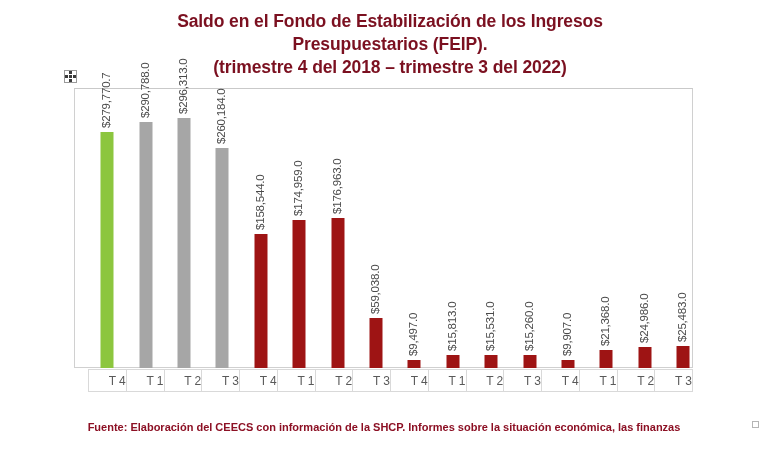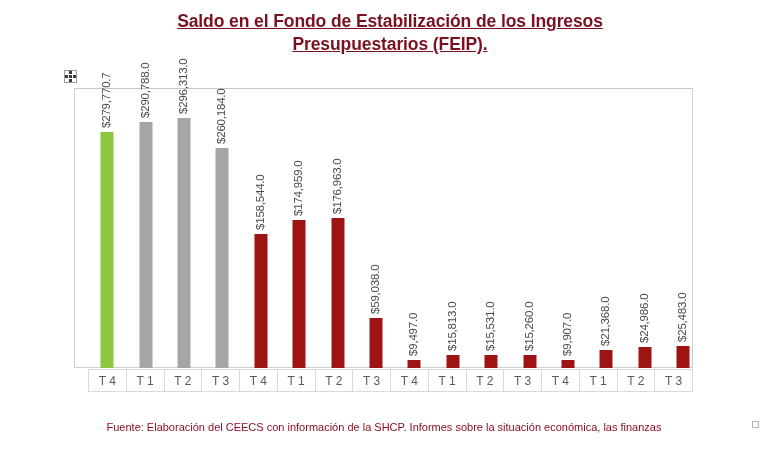--- a/index.html
+++ b/index.html
@@ -22,21 +22,21 @@
     left: 110px;
     top: 10px;
     width: 560px;
     text-align: center;
     color: #7B1020;
     font-weight: bold;
     font-size: 17.5px;
     line-height: 23px;
     letter-spacing: -0.1px;
   }
-  #chart-title .tline { display: block; white-space: nowrap; text-decoration: underline; }
+  #chart-title .tline { display: block; white-space: nowrap; }
 
   
   #move-handle {
     position: absolute;
     left: 64px;
     top: 70px;
     width: 13px;
     height: 13px;
     border: 1px solid #9a9a9a;
     background: #ffffff;
@@ -104,33 +104,33 @@
     table-layout: fixed;
   }
   #axis-table td {
     border: 1px solid #d9d9d9;
     text-align: center;
     color: #595959;
     font-size: 12px;
     padding: 0;
     background: #ffffff;
   }
-  #axis-table tr.quarters td { height: 21px; }
+  #axis-table tr.quarters td { height: 21px; text-align: right; }
   #axis-table tr.years td { height: 22px; }
   #axis-table td.grp-sep-left { border-left: 1px solid #c9c9c9; }
 
   
   #footnote {
     position: absolute;
     left: 78px;
     top: 420px;
     width: 612px;
     text-align: center;
     color: #8C1024;
-    font-weight: normal;
+    font-weight: bold;
     font-size: 11px;
     line-height: 14.5px;
   }
   #footnote .fline { display: block; }
 
   
   #resize-handle {
     position: absolute;
     left: 752px;
     top: 421px;
@@ -140,20 +140,21 @@
     background: #ffffff;
     box-sizing: border-box;
   }
 </style>
 </head>
 <body>
 
 <div id="chart-title">
   <span class="tline">Saldo en el Fondo de Estabilización de los Ingresos</span>
   <span class="tline">Presupuestarios (FEIP).</span>
+  <span class="tline">(trimestre 4 del 2018 – trimestre 3 del 2022)</span>
 </div>
 
 <div id="move-handle">
   <svg width="11" height="11" viewBox="0 0 11 11" aria-hidden="true">
     <rect x="4" y="0" width="3" height="3" fill="#3a3a3a"></rect>
     <rect x="0" y="4" width="3" height="3" fill="#3a3a3a"></rect>
     <rect x="4" y="4" width="3" height="3" fill="#3a3a3a"></rect>
     <rect x="8" y="4" width="3" height="3" fill="#3a3a3a"></rect>
     <rect x="4" y="8" width="3" height="3" fill="#3a3a3a"></rect>
   </svg>

